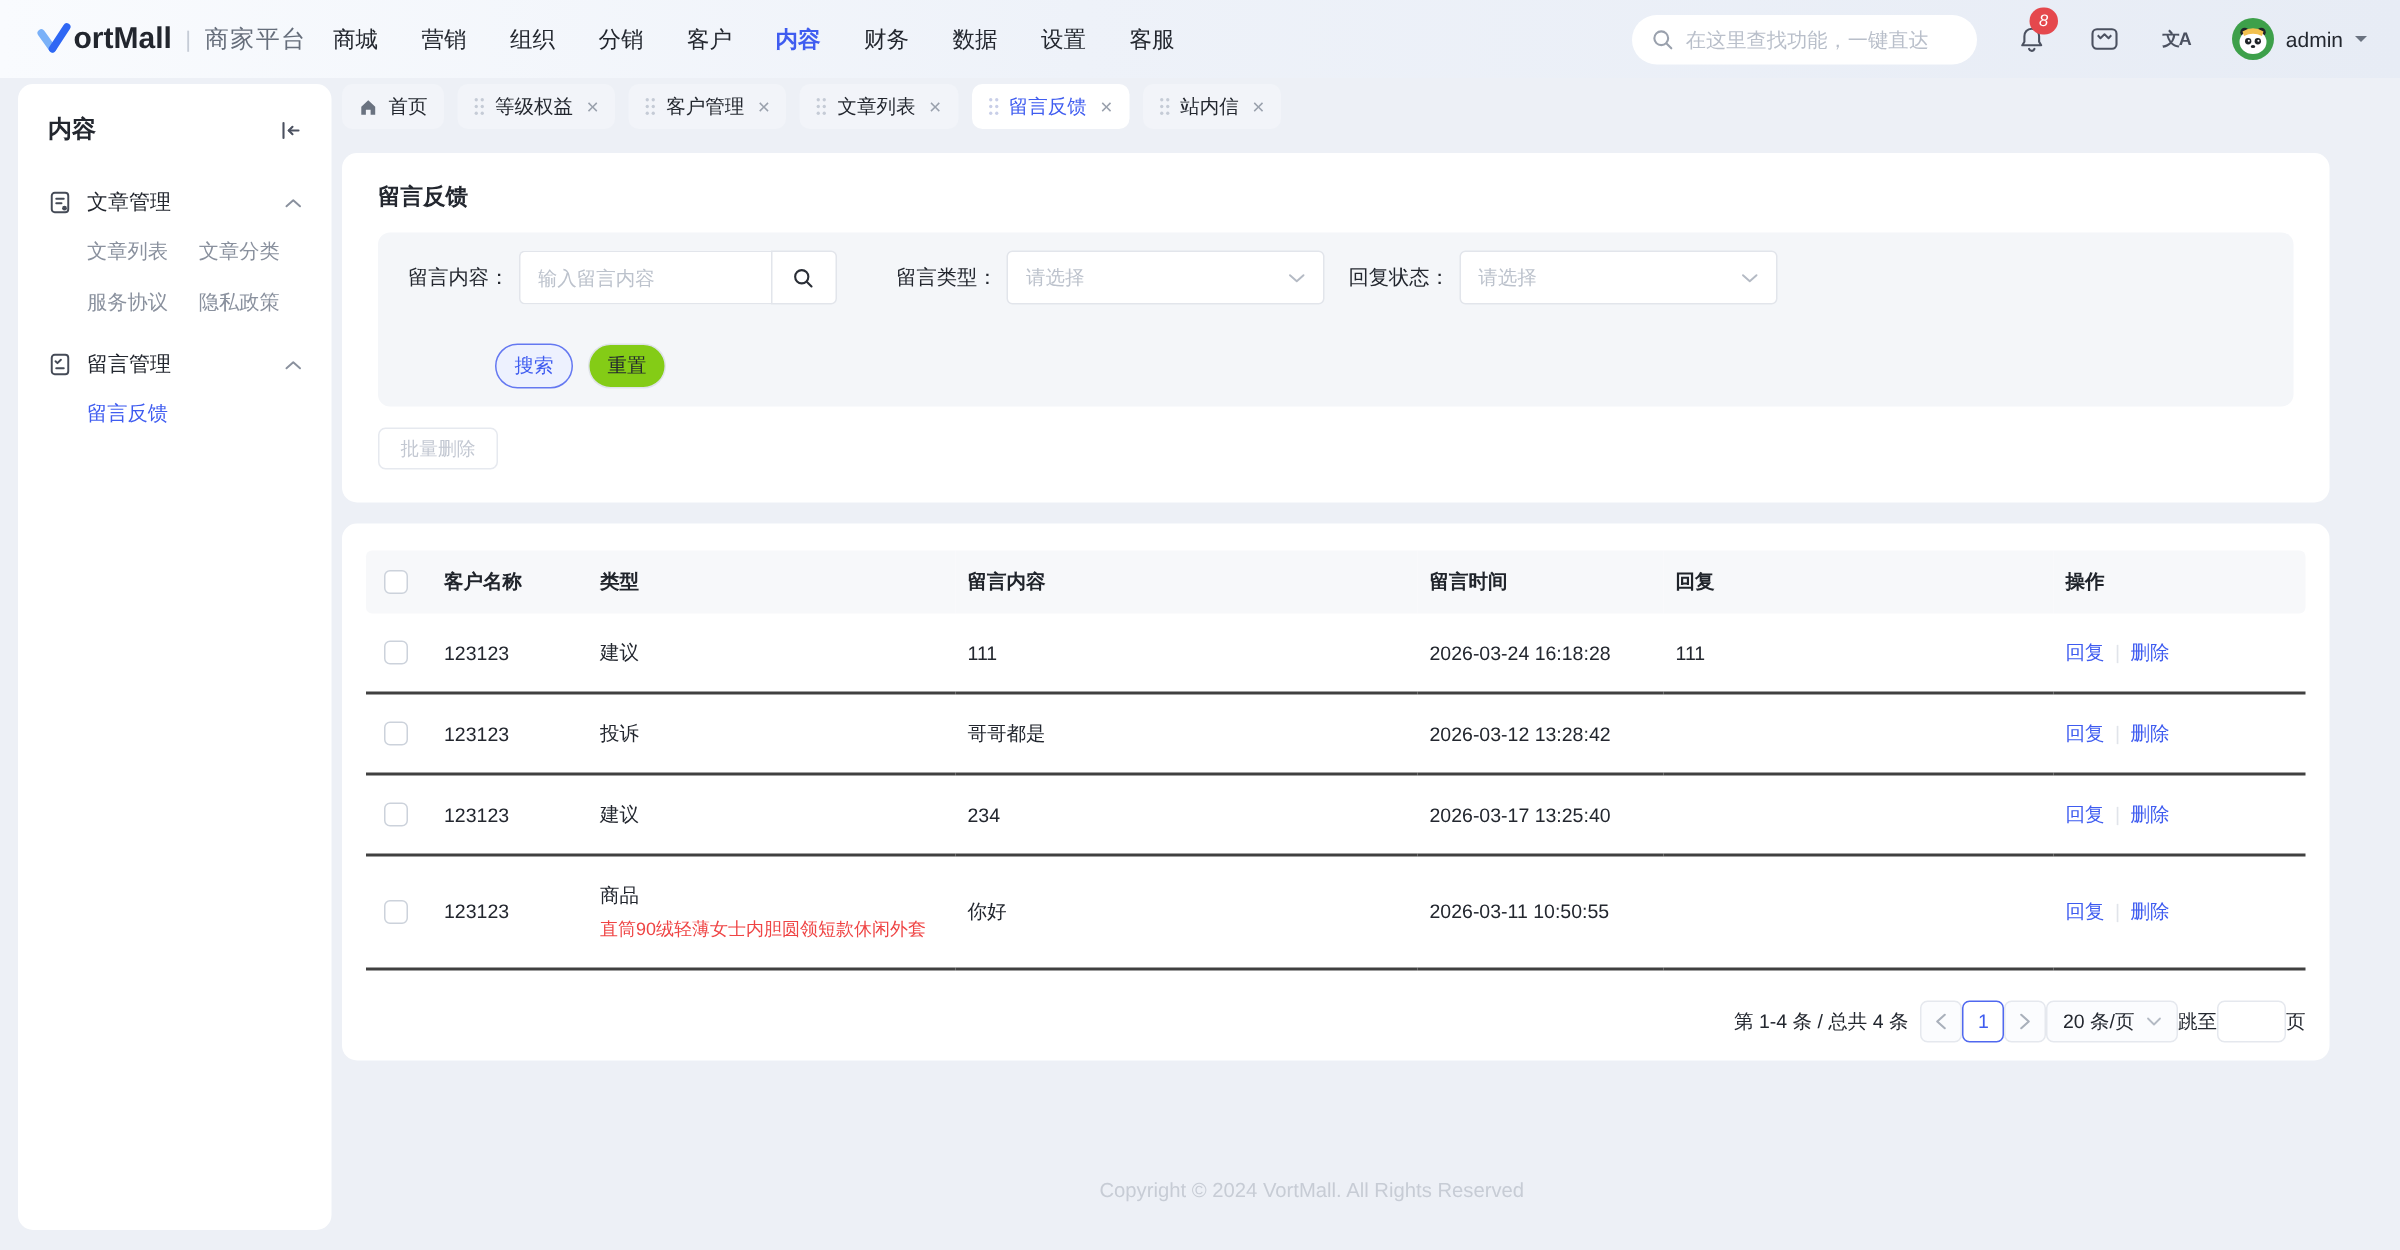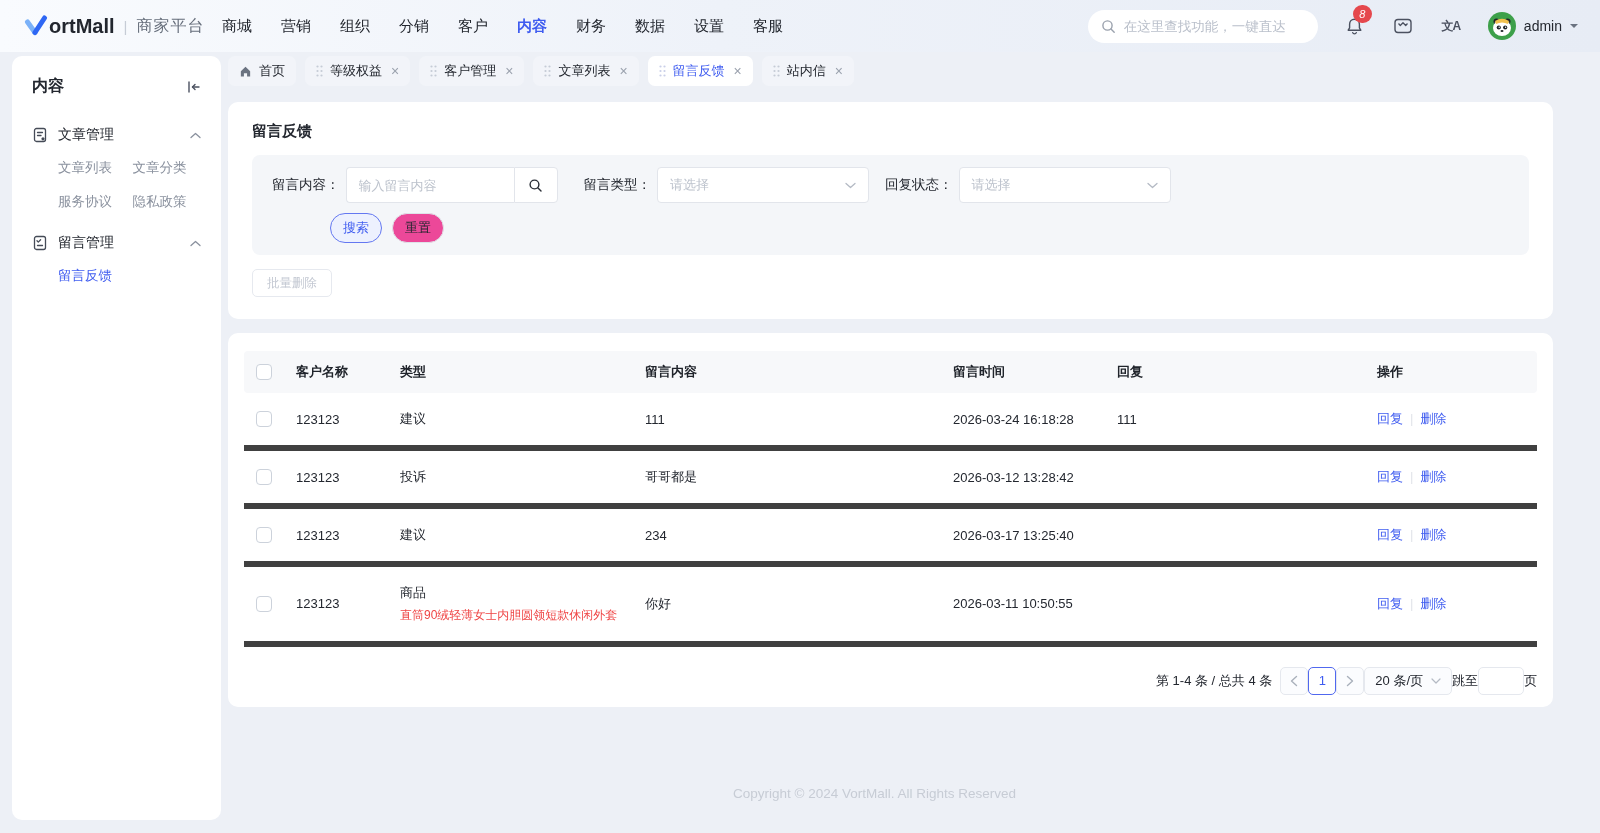--- a/index.html
+++ b/index.html
@@ -69,59 +69,59 @@
   .tab .close { color:#9aa1ad; font-size:14px; line-height:1; margin-left:2px; font-weight:400; }
   .home-icon { color:#6a7280; }
   .dots { flex-shrink:0; }
 
   .card { background:#fff; border-radius:10px; }
   .card1 { margin-top:16px; padding:18px 24px 22px; }
   .page-title { font-size:15px; font-weight:700; margin:2px 0 14px; }
   .filter-panel { background:#f4f6f9; border-radius:8px; padding:12px 20px 12px; }
   .filter-row { display:flex; align-items:center; }
   .f-label { font-size:13.5px; color:#23272f; margin-right:6px; white-space:nowrap; }
-  .input-group { display:flex; margin-right:26px; }
+  .input-group { display:flex; margin-right:40px; }
   .text-input {
     width:168px; height:36px; border:1px solid #e2e5eb; border-right:none;
     border-radius:4px 0 0 4px; background:#fff; padding:0 12px; font-size:13px; outline:none;
   }
   .text-input::placeholder { color:#bcc2cc; }
   .search-addon {
     width:44px; height:36px; border:1px solid #e2e5eb; border-radius:0 4px 4px 0;
     background:#fff; display:flex; align-items:center; justify-content:center; cursor:pointer; color:#23272f;
   }
   .select {
     width:212px; height:36px; border:1px solid #e2e5eb; border-radius:4px; background:#fff;
     display:flex; align-items:center; justify-content:space-between; padding:0 12px; cursor:pointer; margin-right:16px;
   }
   .select .ph { font-size:13px; color:#bcc2cc; }
   .select .chev-down { color:#b4bac4; }
   .btn-row { margin-top:10px; padding-left:58px; display:flex; gap:10px; }
   .btn {
     height:30px; padding:0 12px; border-radius:15px; font-size:13px;
-    display:inline-flex; align-items:center; cursor:pointer; white-space:nowrap;
+    display:inline-flex; align-items:center; cursor:pointer; white-space:nowrap;margin-top:16px;
   }
   .btn-primary-ghost { background:#edf1fe; border:1px solid #6478f1; color:#3f5cf0; }
-  .btn-default { background:#ec4899; border:1px solid #dfe3e9; color:#23272f; }
+  .btn-default { background:#84cc16; border:1px solid #dfe3e9; color:#23272f; }
   .btn-disabled {
     margin-top:14px; height:28px; padding:0 14px; font-size:12.5px; border-radius:5px;
     background:#fff; border:1px solid #e6e9ef; color:#c3c8d2;
     display:inline-flex; align-items:center; cursor:not-allowed;
   }
 
   
   .card2 { margin-top:14px; padding:18px 16px 0 16px; }
   table { width:100%; border-collapse:collapse; table-layout:fixed; }
   th {
     background:#f7f8fa; font-weight:600; font-size:13px; color:#20242b;
     text-align:left; padding:12px 8px; white-space:nowrap;
   }
   th:first-child { border-radius:4px 0 0 4px; padding-left:12px; }
   th:last-child { border-radius:0 4px 4px 0; }
-  td { font-size:13px; color:#23272f; padding:17px 8px; border-bottom:6px solid #404040; vertical-align:middle; }
+  td { font-size:13px; color:#23272f; padding:17px 8px; border-bottom:2px solid #404040; vertical-align:middle; }
   td:first-child { padding-left:12px; }
   .checkbox { width:16px; height:16px; border:1px solid #ccd2db; border-radius:4px; background:#fff; cursor:pointer; }
   .type-sub { font-size:12px; color:#ef4444; margin-top:6px; line-height:1.3; }
   .link { color:#3f5cf0; cursor:pointer; white-space:nowrap; }
   .action-divider { color:#e1e4ea; margin:0 7px; }
 
   .pagination { display:flex; align-items:center; justify-content:flex-end; gap:0; padding:20px 0 12px; font-size:13px; }
   .pg-summary { margin-right:8px; color:#23272f; }
   .pg-btn {
     width:28px; height:28px; border:1px solid #e5e8ee; border-radius:5px; background:#fbfcfe;

